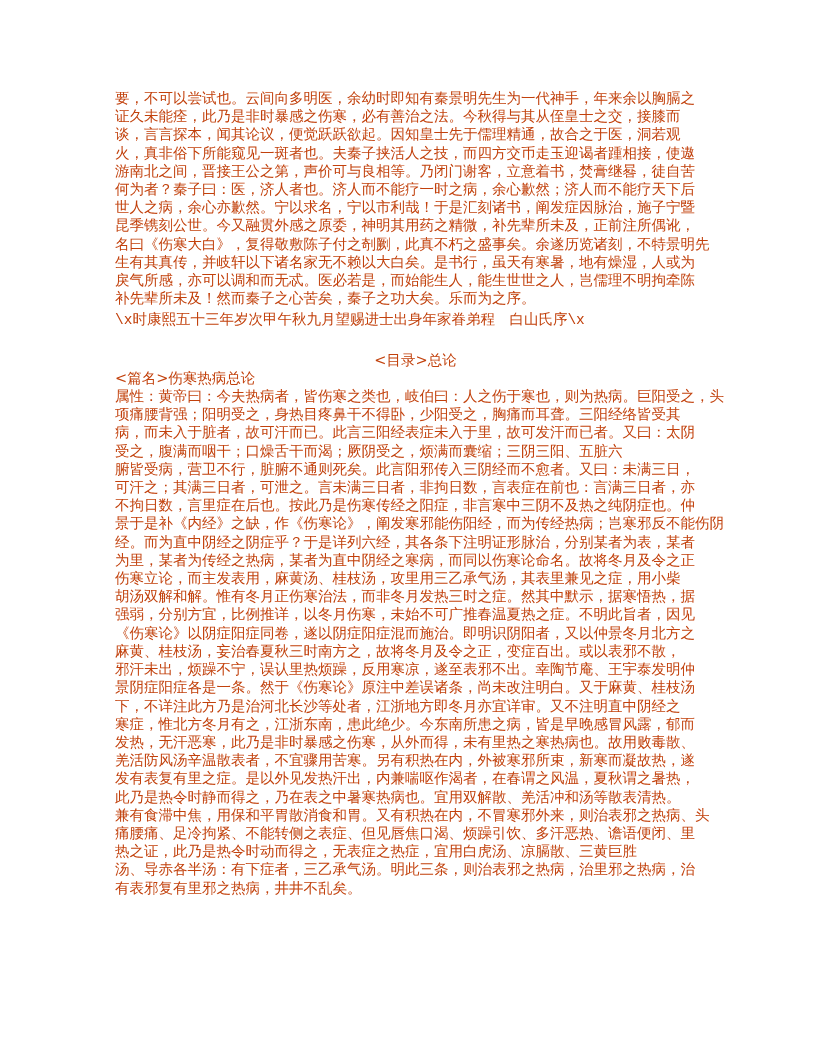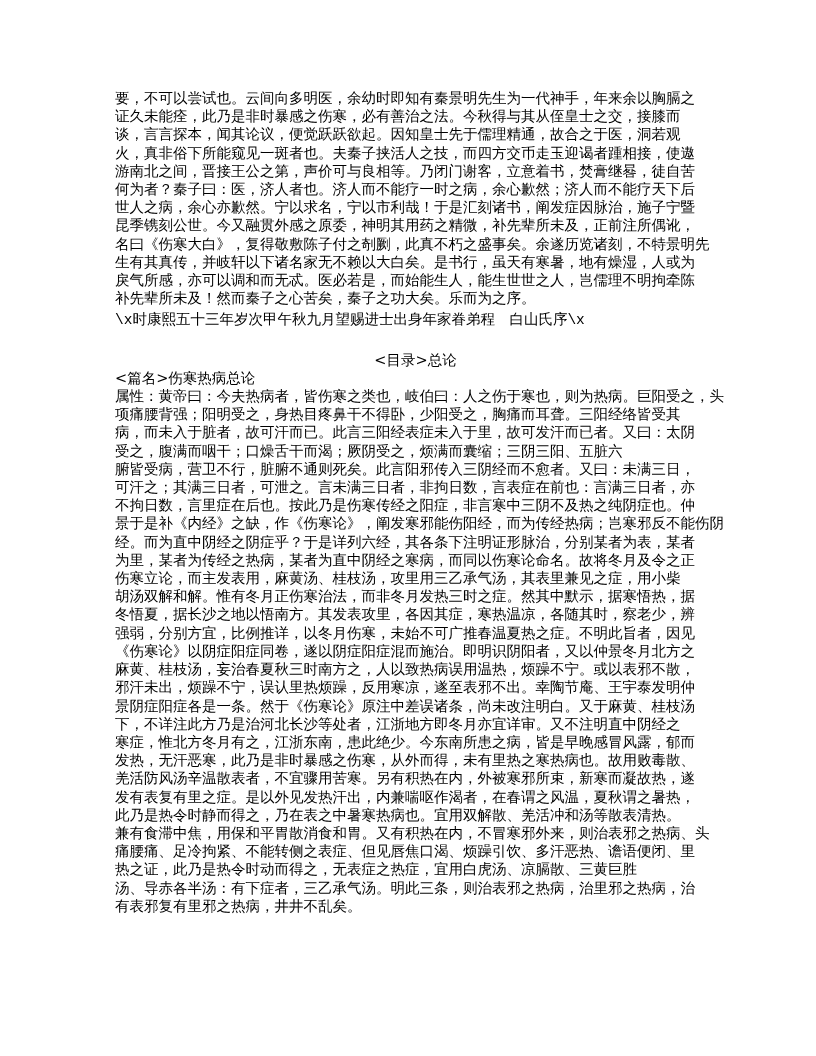--- a/index.html
+++ b/index.html
@@ -17,21 +17,21 @@
     color: #000000;
     overflow: hidden;
   }
   .content {
     padding: 89px 100px 0 115px;
   }
   .line {
     font-size: 14.5px;
     line-height: 18.2px;
     white-space: pre;
-    color: #000000;
+    color: #c2410c;
   }
   .attribution {
     margin-top: 4px;
     font-family: Liberation Mono, monospace;
   }
   .toc-tag {
     margin-top: 21px;
     text-align: center;
   }
 </style>
@@ -68,24 +68,23 @@
         <div class="line">病，而未入于脏者，故可汗而已。此言三阳经表症未入于里，故可发汗而已者。又曰：太阴</div>
         <div class="line">受之，腹满而咽干；口燥舌干而渴；厥阴受之，烦满而囊缩；三阴三阳、五脏六</div>
         <div class="line">腑皆受病，营卫不行，脏腑不通则死矣。此言阳邪传入三阴经而不愈者。又曰：未满三日，</div>
         <div class="line">可汗之；其满三日者，可泄之。言未满三日者，非拘日数，言表症在前也：言满三日者，亦</div>
         <div class="line">不拘日数，言里症在后也。按此乃是伤寒传经之阳症，非言寒中三阴不及热之纯阴症也。仲</div>
         <div class="line">景于是补《内经》之缺，作《伤寒论》，阐发寒邪能伤阳经，而为传经热病；岂寒邪反不能伤阴</div>
         <div class="line">经。而为直中阴经之阴症乎？于是详列六经，其各条下注明证形脉治，分别某者为表，某者</div>
         <div class="line">为里，某者为传经之热病，某者为直中阴经之寒病，而同以伤寒论命名。故将冬月及令之正</div>
         <div class="line">伤寒立论，而主发表用，麻黄汤、桂枝汤，攻里用三乙承气汤，其表里兼见之症，用小柴</div>
         <div class="line">胡汤双解和解。惟有冬月正伤寒治法，而非冬月发热三时之症。然其中默示，据寒悟热，据</div>
-        <div class="line">冬悟夏，据长沙之地以悟南方。其发表攻里，各因其症，寒热温凉，各随其时，察老少，辨</div>
         <div class="line">强弱，分别方宜，比例推详，以冬月伤寒，未始不可广推春温夏热之症。不明此旨者，因见</div>
         <div class="line">《伤寒论》以阴症阳症同卷，遂以阴症阳症混而施治。即明识阴阳者，又以仲景冬月北方之</div>
-        <div class="line">麻黄、桂枝汤，妄治春夏秋三时南方之，人以致热病误用温热，烦躁不宁。或以表邪不散，</div>
+        <div class="line">麻黄、桂枝汤，妄治春夏秋三时南方之，故将冬月及令之正，变症百出。或以表邪不散，</div>
         <div class="line">邪汗未出，烦躁不宁，误认里热烦躁，反用寒凉，遂至表邪不出。幸陶节庵、王宇泰发明仲</div>
         <div class="line">景阴症阳症各是一条。然于《伤寒论》原注中差误诸条，尚未改注明白。又于麻黄、桂枝汤</div>
         <div class="line">下，不详注此方乃是治河北长沙等处者，江浙地方即冬月亦宜详审。又不注明直中阴经之</div>
         <div class="line">寒症，惟北方冬月有之，江浙东南，患此绝少。今东南所患之病，皆是早晚感冒风露，郁而</div>
         <div class="line">发热，无汗恶寒，此乃是非时暴感之伤寒，从外而得，未有里热之寒热病也。故用败毒散、</div>
         <div class="line">羌活防风汤辛温散表者，不宜骤用苦寒。另有积热在内，外被寒邪所束，新寒而凝故热，遂</div>
         <div class="line">发有表复有里之症。是以外见发热汗出，内兼喘呕作渴者，在春谓之风温，夏秋谓之暑热，</div>
         <div class="line">此乃是热令时静而得之，乃在表之中暑寒热病也。宜用双解散、羌活冲和汤等散表清热。</div>
         <div class="line">兼有食滞中焦，用保和平胃散消食和胃。又有积热在内，不冒寒邪外来，则治表邪之热病、头</div>
         <div class="line">痛腰痛、足冷拘紧、不能转侧之表症、但见唇焦口渴、烦躁引饮、多汗恶热、谵语便闭、里</div>

